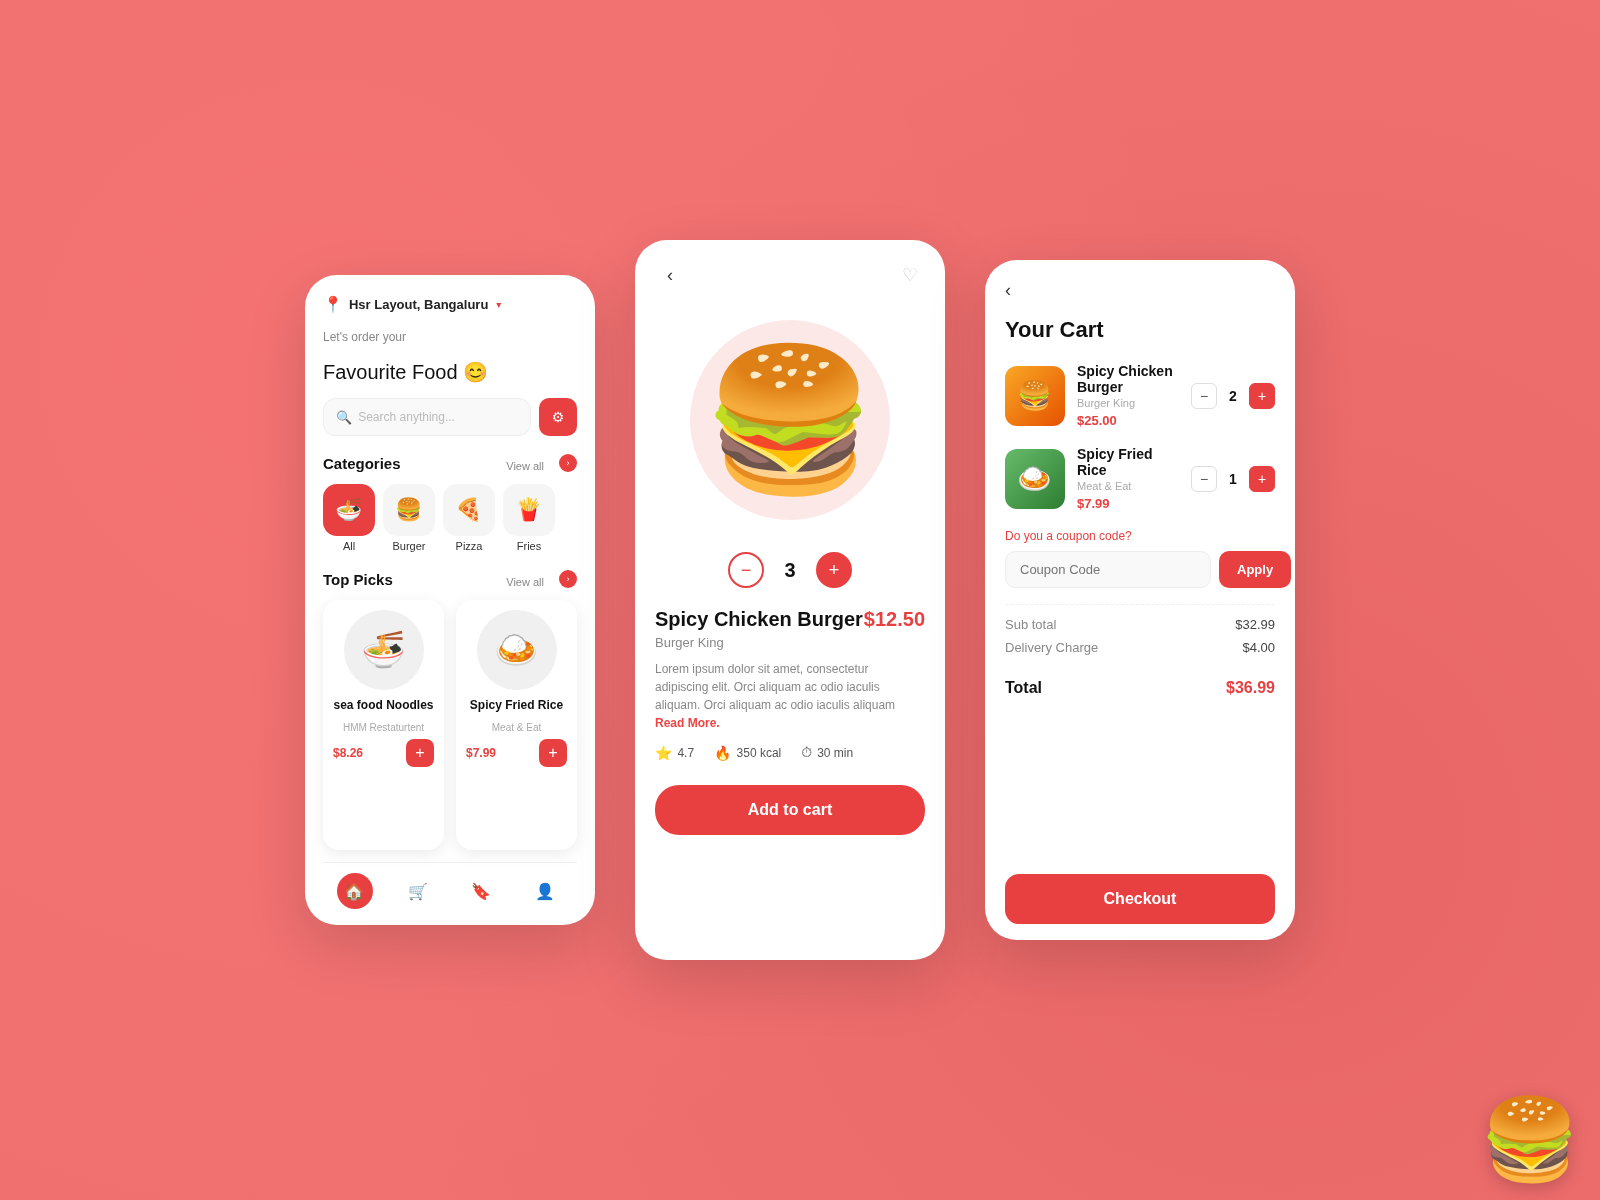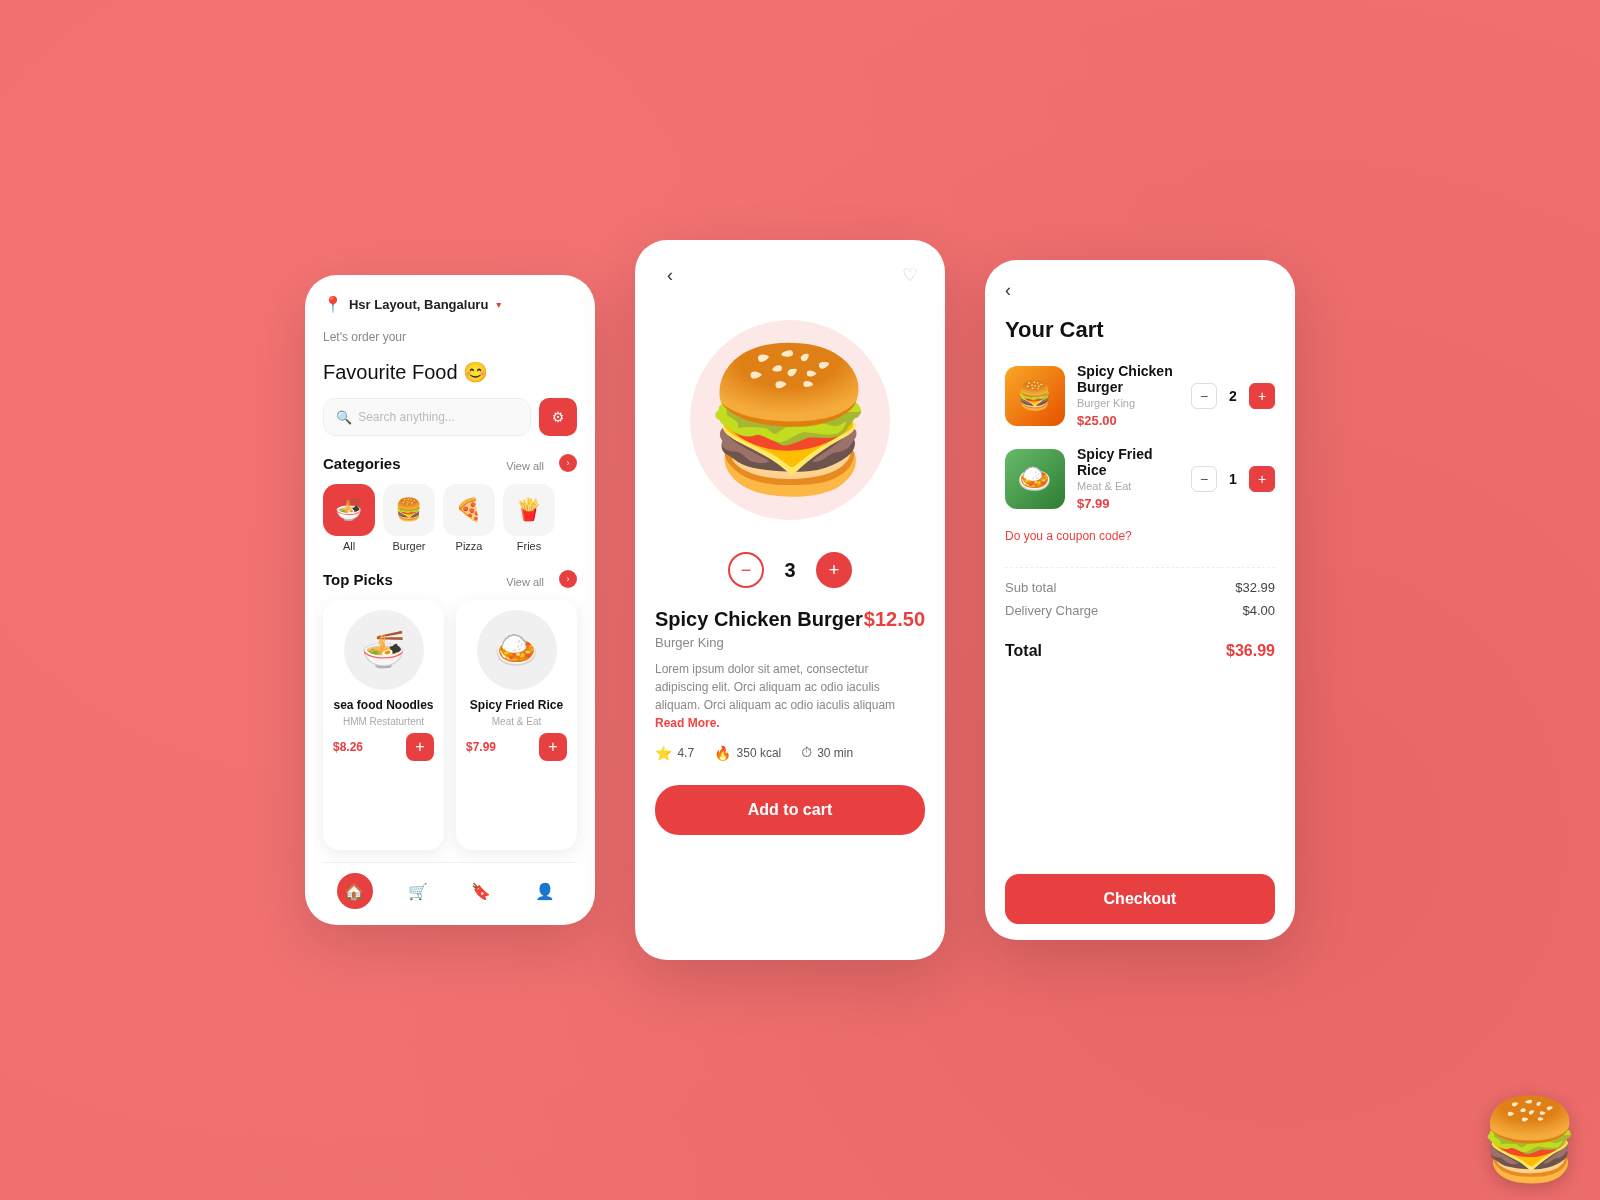--- a/index.html
+++ b/index.html
@@ -188,21 +188,21 @@
       display: flex;
       align-items: center;
       justify-content: center;
       font-size: 36px;
     }
     .food-name {
       font-size: 12px;
       font-weight: 700;
       color: #111;
       text-align: center;
-      margin-bottom: 4px;
+      margin-bottom: 10px;
     }
     .food-restaurant {
       font-size: 10px;
       color: #aaa;
       text-align: center;
       margin-bottom: 6px;
     }
     .food-price-row {
       width: 100%;
       display: flex;
@@ -760,20 +760,24 @@
       </div>
       <div class="cart-qty-row">
         <div class="cart-qty-btn">−</div>
         <span class="cart-qty-num">1</span>
         <div class="cart-qty-btn plus">+</div>
       </div>
     </div>
 
     <div class="coupon-section">
       <div class="coupon-question">Do you a coupon code?</div>
+      <div class="coupon-row">
+        <input type="text" class="coupon-input" placeholder="Coupon Code" style="">
+        <button class="apply-btn">Apply</button>
+      </div>
     </div>
 
     <div class="price-breakdown">
       <div class="price-row">
         <span class="price-label">Sub total</span>
         <span class="price-value">$32.99</span>
       </div>
       <div class="price-row">
         <span class="price-label">Delivery Charge</span>
         <span class="price-value">$4.00</span>

